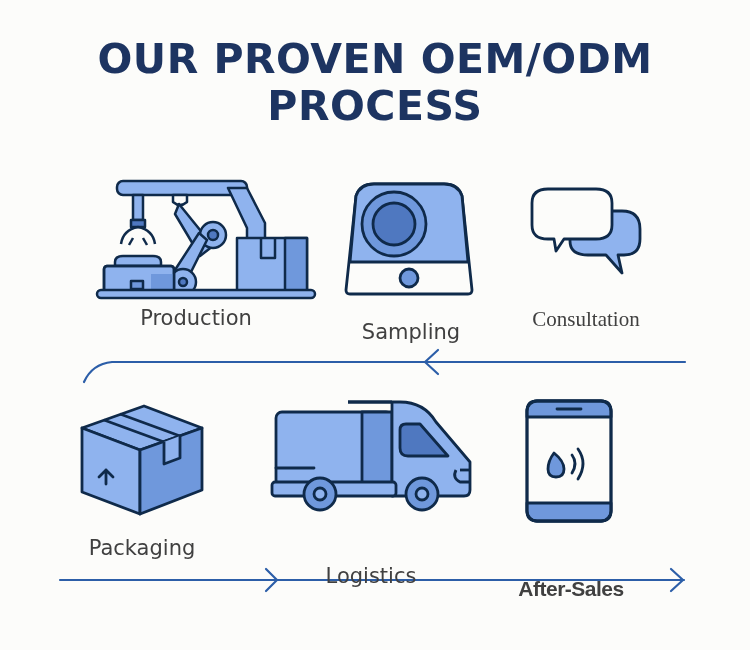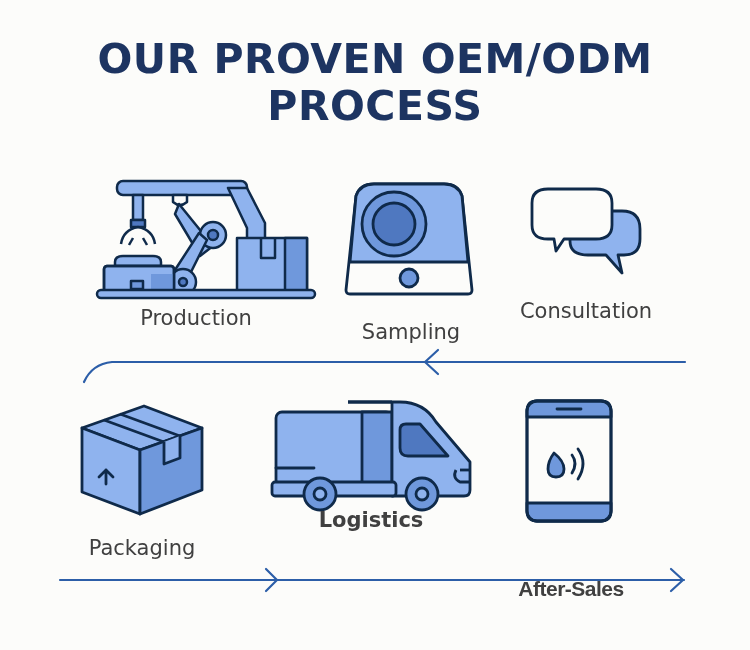--- a/index.html
+++ b/index.html
@@ -70,21 +70,21 @@
   </g>
 </svg>
 <div class="label" style="left:411px;top:320px;">Sampling</div>
 
 <svg class="icon" style="left:530px;top:187px;" width="115" height="95" viewBox="0 0 115 95">
   <g stroke="#0f2a4a" stroke-width="2.8" stroke-linejoin="round">
     <path d="M40 34 Q40 24 52 24 L92 24 Q110 24 110 42 L110 52 Q110 68 94 68 L88 68 L92 86 L76 68 L58 68 Q40 68 40 54 Z" fill="#8fb3ee"></path>
     <path d="M2 16 Q2 2 18 2 L66 2 Q82 2 82 16 L82 38 Q82 52 66 52 L34 52 L26 64 L24 52 L18 52 Q2 52 2 38 Z" fill="#fcfcfa"></path>
   </g>
 </svg>
-<div class="label" style="left:586px;top:299px;">Consultation</div>
+<div class="label" style="left:586px;top:307px;font-family:Liberation Serif, serif;">Consultation</div>
 
 <svg class="icon" style="left:80px;top:402px;" width="125" height="115" viewBox="0 0 125 115">
   <g stroke="#0f2a4a" stroke-width="2.8" stroke-linejoin="round">
     <path d="M2 26 L64 4 L122 26 L60 48 Z" fill="#8fb3ee"></path>
     <path d="M2 26 L60 48 L60 112 L2 90 Z" fill="#8fb3ee"></path>
     <path d="M60 48 L122 26 L122 88 L60 112 Z" fill="#6f98dc"></path>
     <path d="M24 18 L84 40" fill="none"></path>
     <path d="M40 12 L100 34" fill="none"></path>
     <path d="M84 40 L84 62 L100 56 L100 34" fill="#8fb3ee"></path>
     <path d="M26 82 L26 68 M19 75 L26 68 L33 75" fill="none" stroke-linecap="round"></path>
@@ -102,21 +102,21 @@
     <path d="M190 72 L200 72" fill="none"></path>
     <path d="M186 72 Q182 80 190 84 L200 84" fill="none"></path>
     <path d="M6 70 L44 70" fill="none" stroke-linecap="round"></path>
     <rect x="2" y="84" width="124" height="14" rx="3" fill="#8fb3ee"></rect>
     <circle cx="50" cy="96" r="16" fill="#6f98dc"></circle>
     <circle cx="50" cy="96" r="6" fill="#8fb3ee"></circle>
     <circle cx="152" cy="96" r="16" fill="#6f98dc"></circle>
     <circle cx="152" cy="96" r="6" fill="#8fb3ee"></circle>
   </g>
 </svg>
-<div class="label" style="left:371px;top:508px;font-weight:bold;">Logistics</div>
+<div class="label" style="left:371px;top:564px;">Logistics</div>
 
 <svg class="icon" style="left:524px;top:399px;" width="90" height="126" viewBox="0 0 90 126">
   <g stroke="#0f2a4a" stroke-width="2.8" stroke-linejoin="round">
     <rect x="3" y="2" width="84" height="120" rx="10" fill="#fcfcfa"></rect>
     <path d="M3 12 Q3 2 13 2 L77 2 Q87 2 87 12 L87 18 L3 18 Z" fill="#6f98dc"></path>
     <path d="M3 104 L87 104 L87 112 Q87 122 77 122 L13 122 Q3 122 3 112 Z" fill="#6f98dc"></path>
     <rect x="3" y="2" width="84" height="120" rx="10" fill="none"></rect>
     <path d="M33 10 L57 10" stroke-linecap="round"></path>
     <path d="M30 54 Q40 62 40 70 Q40 78 32 78 Q24 78 24 70 Q24 62 30 54 Z" fill="#6f98dc"></path>
     <path d="M48 56 Q54 64 48 74" fill="none" stroke-linecap="round"></path>

